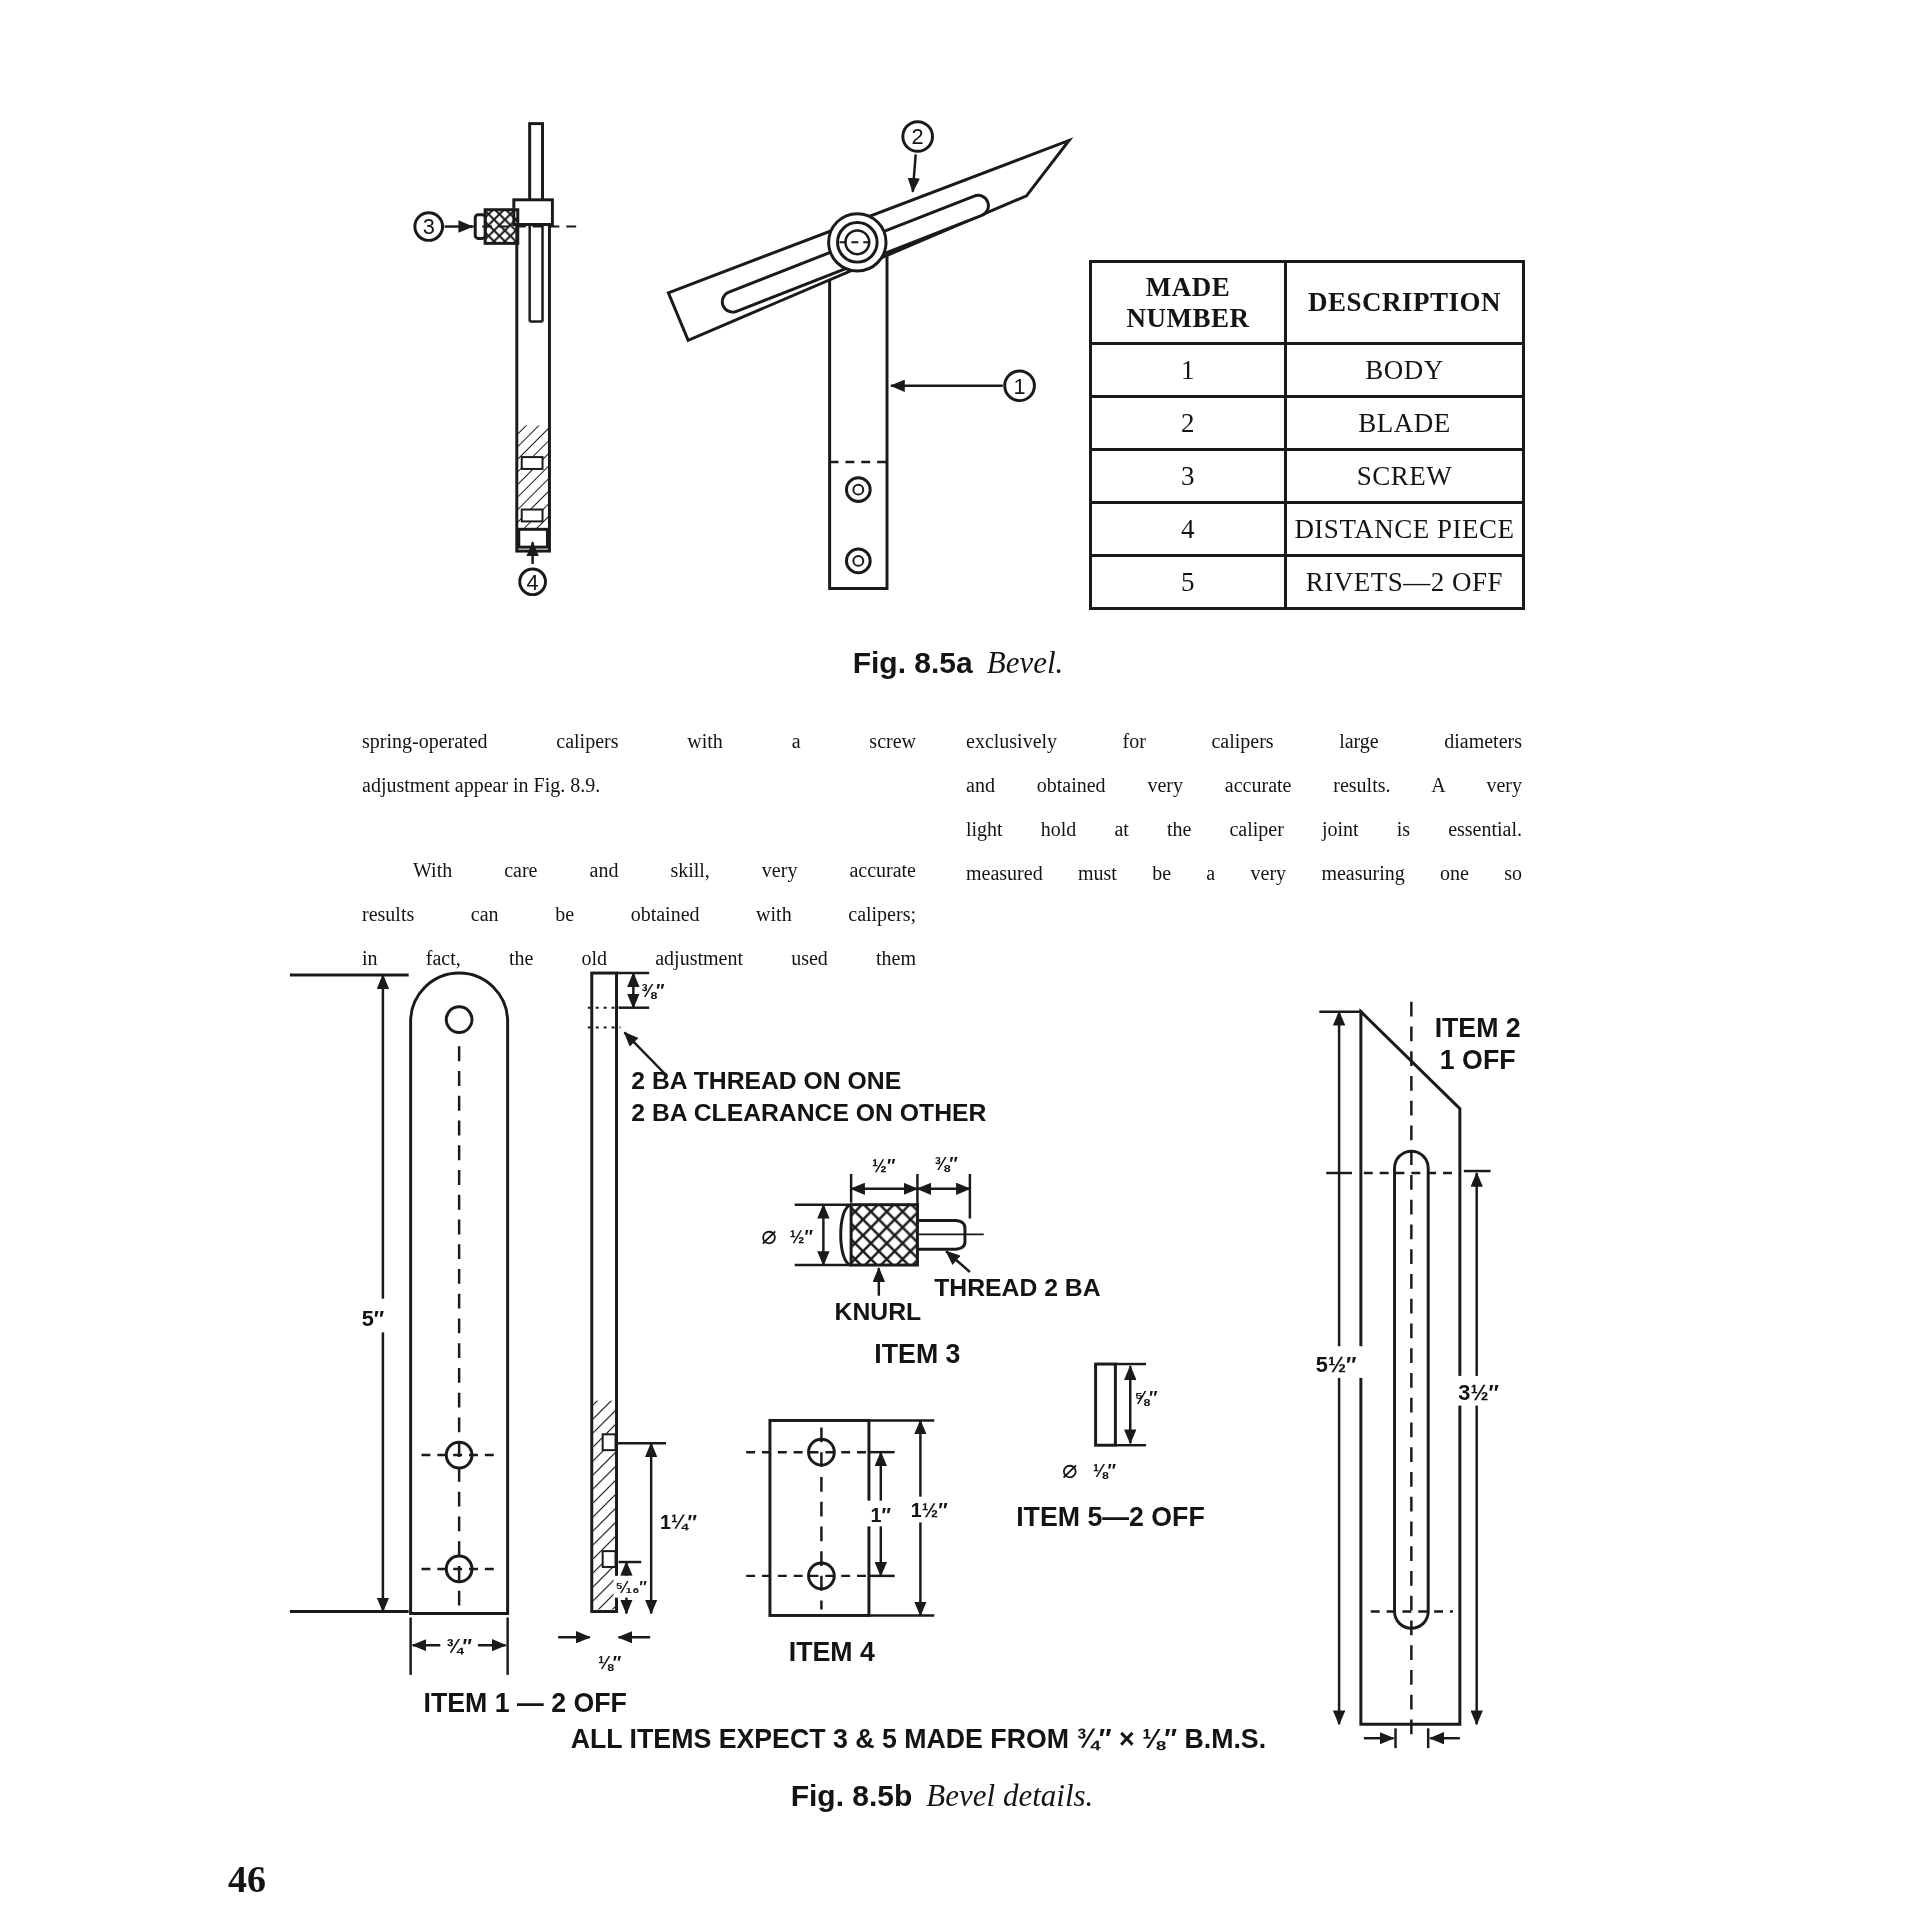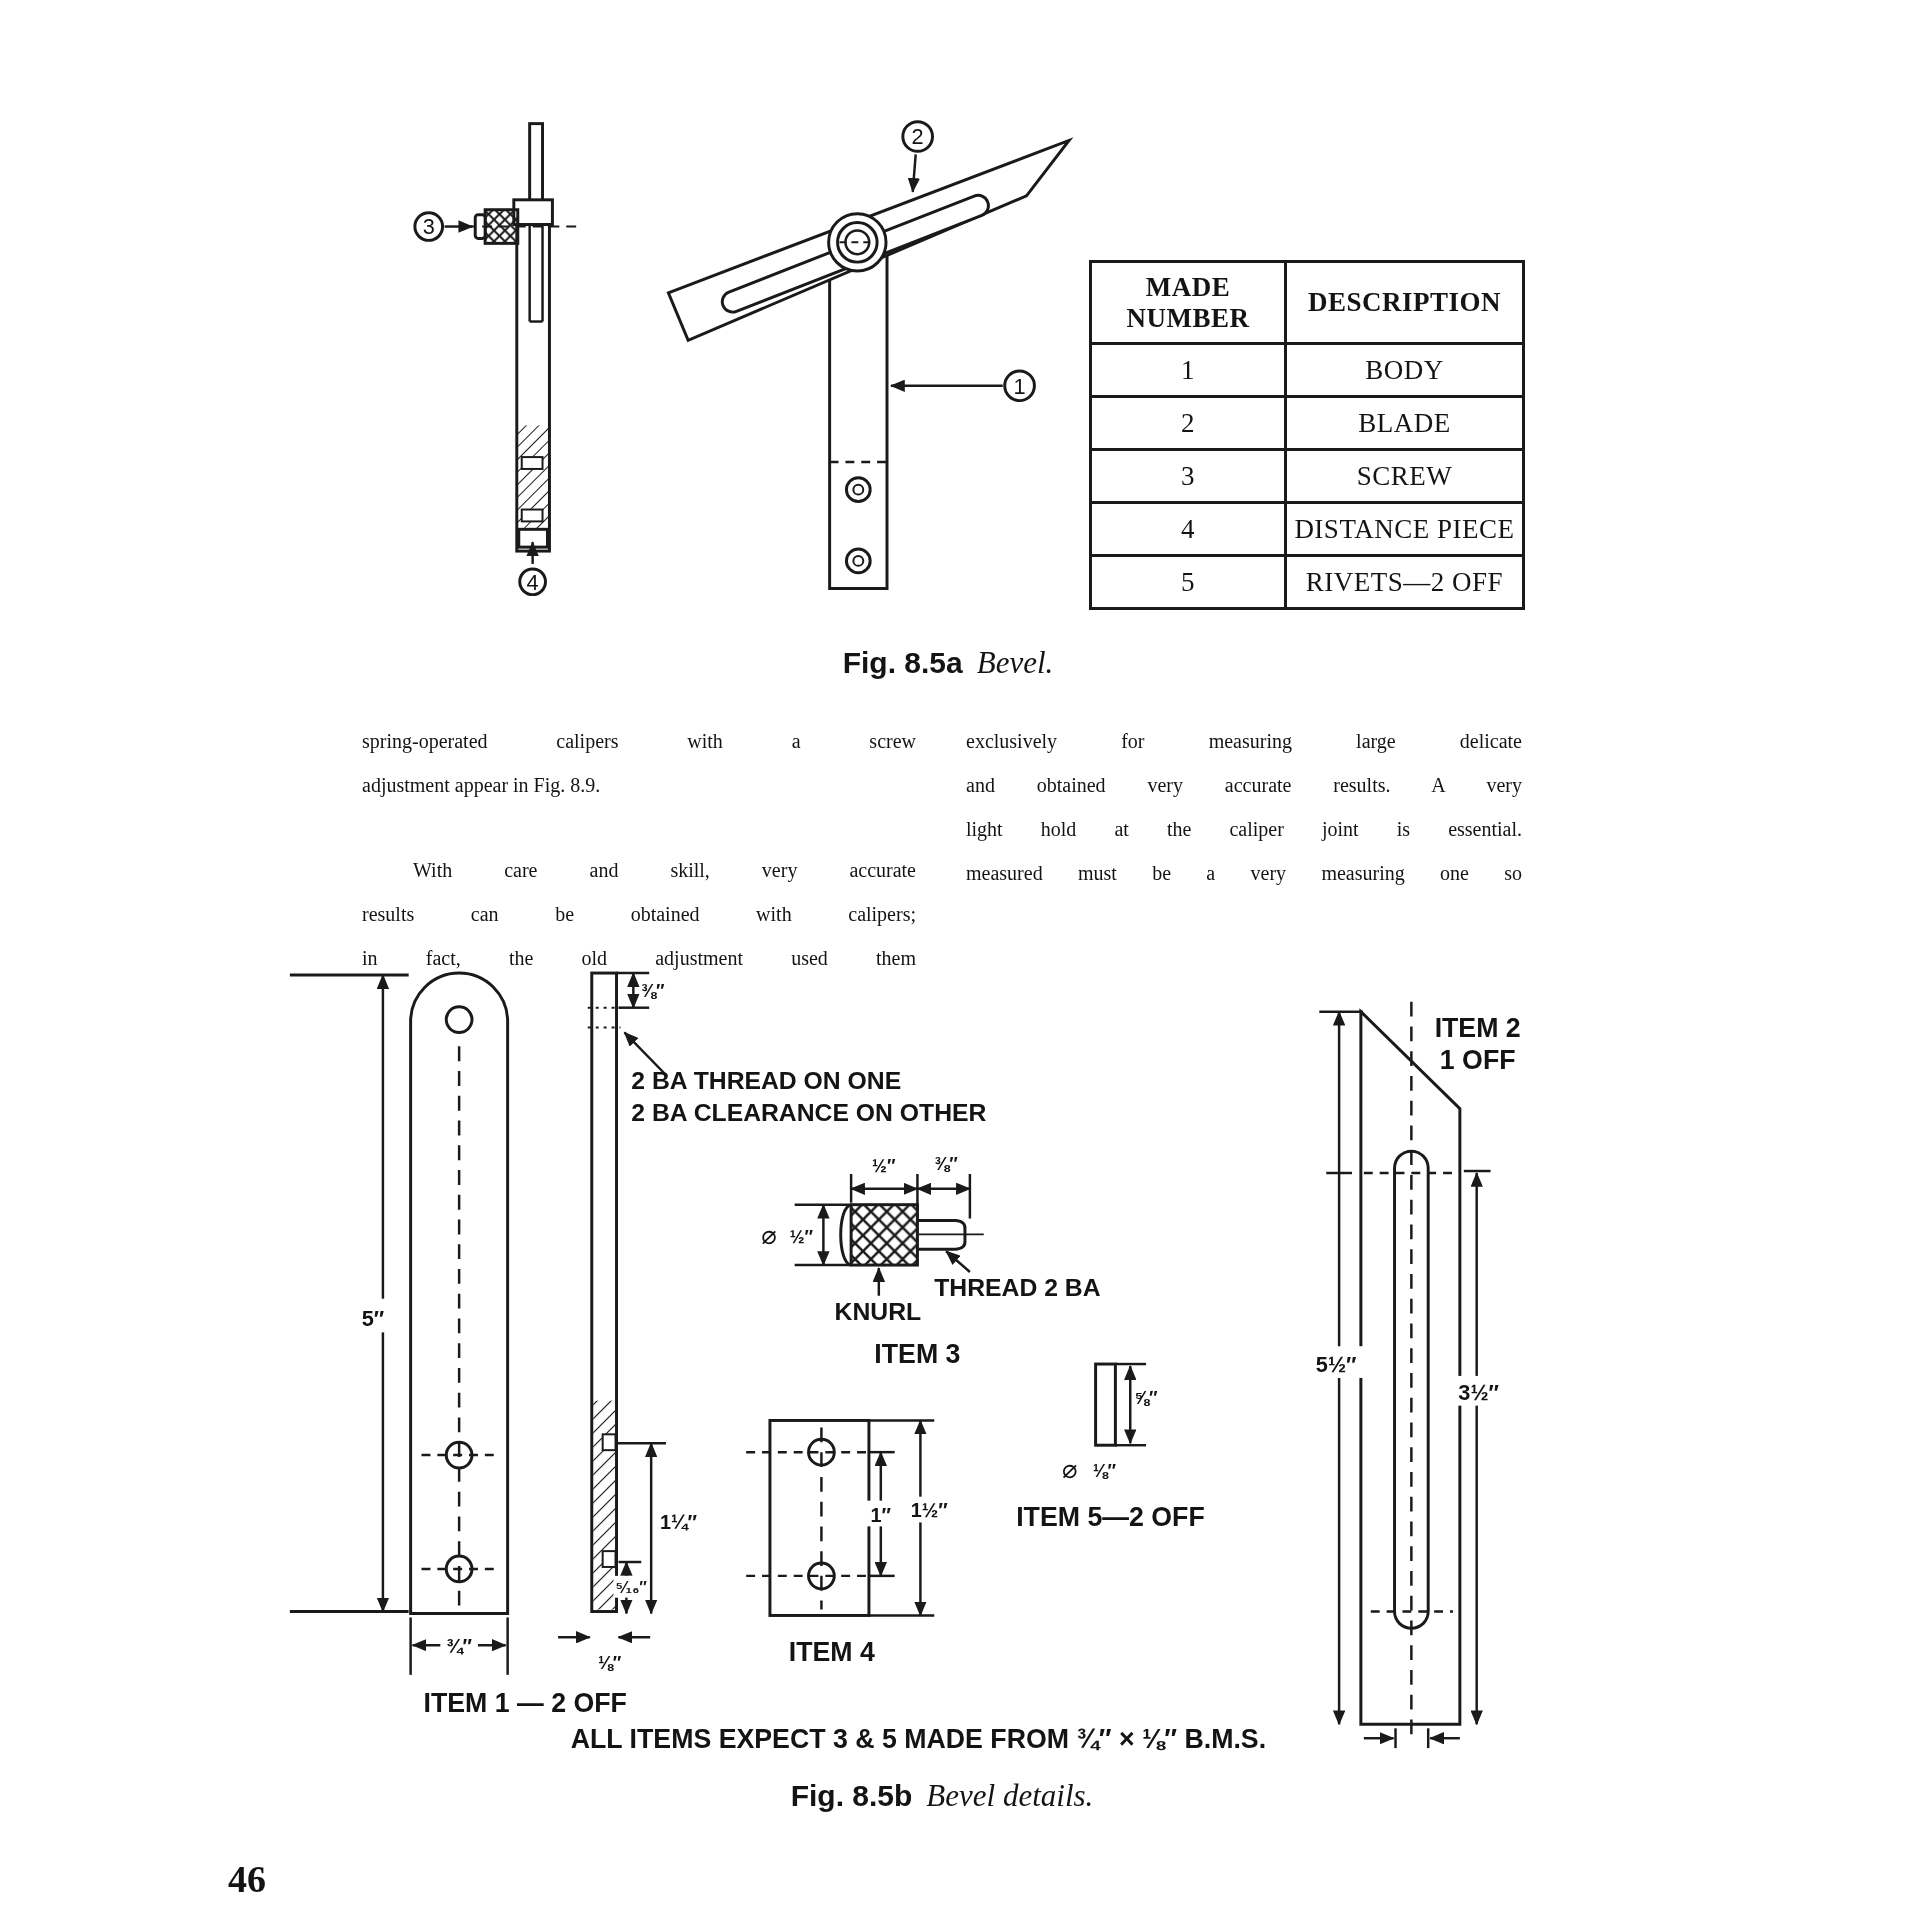--- a/index.html
+++ b/index.html
@@ -140,33 +140,33 @@
       <td>4</td>
       <td>DISTANCE PIECE</td>
     </tr>
     <tr>
       <td>5</td>
       <td>RIVETS—2 OFF</td>
     </tr>
   </tbody>
     </table>
 
-  <div class="abs caption" style="left:368px;top:645px;width:1160px;">
+  <div class="abs caption" style="left:378px;top:645px;width:1160px;">
     <span class="cap-label">Fig. 8.5a</span><span class="cap-title">Bevel.</span>
   </div>
 
   <div class="abs col" style="left:362px;top:719px;width:554px;">
     <div class="tl">spring-operated calipers with a screw</div>
     <div class="tl-last">adjustment appear in Fig. 8.9.</div>
     <div class="tl tl-indent">With care and skill, very accurate</div>
     <div class="tl">results can be obtained with calipers;</div>
     <div class="tl">in fact, the old adjustment used them</div>
   </div>
   <div class="abs col" style="left:966px;top:719px;width:556px;">
-    <div class="tl">exclusively for measuring large delicate</div>
+    <div class="tl">exclusively for calipers large diameters</div>
     <div class="tl">and obtained very accurate results. A very</div>
     <div class="tl">light hold at the caliper joint is essential.</div>
     <div class="tl">measured must be a very measuring one so</div>
   </div>
 
   <svg class="abs" style="left:277px;top:950px;" width="1267" height="837" viewBox="0 0 1280 845">
     <defs>
       <marker id="mC" orient="auto-start-reverse" markerWidth="6" markerHeight="5" refX="5.6" refY="2.5">
         <path d="M0,0 L6,2.5 L0,5 Z" fill="#1a1a1a"></path>
       </marker>

